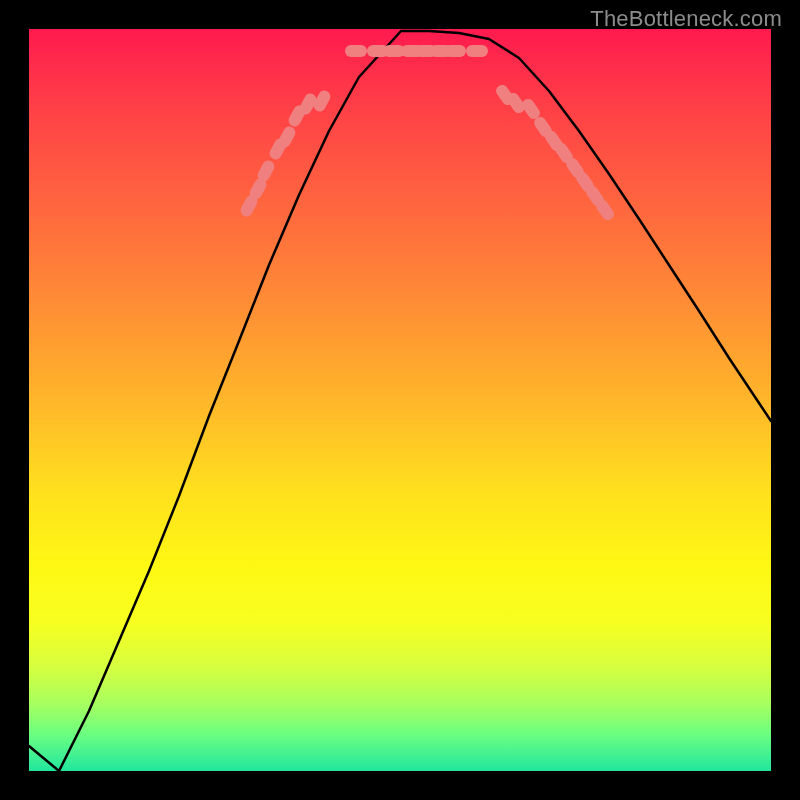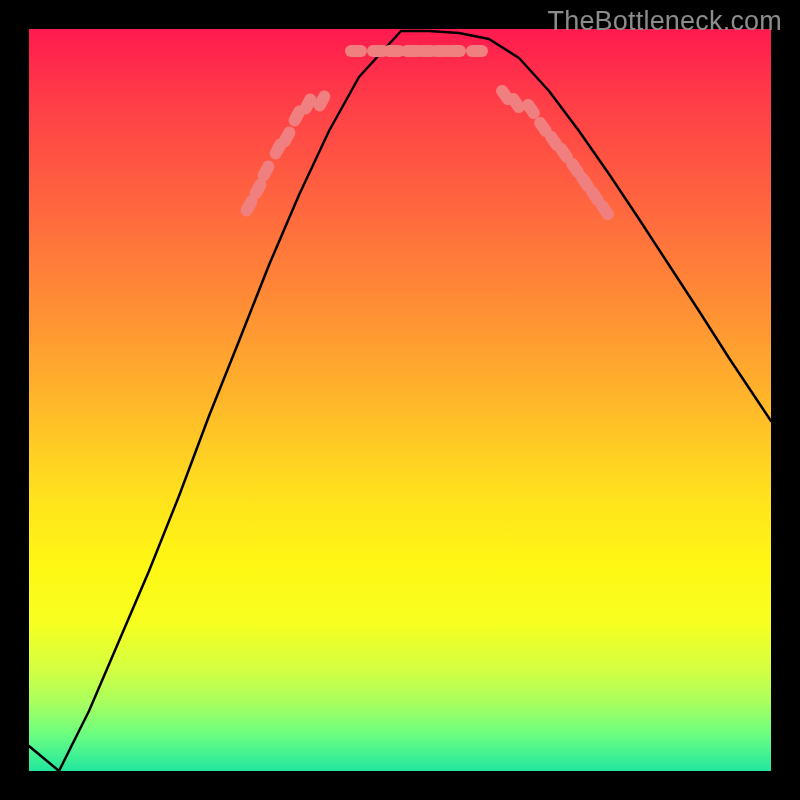--- a/index.html
+++ b/index.html
@@ -44,21 +44,21 @@
     top: 29px;
     width: 742px;
     height: 742px;
     pointer-events: none;
   }
   .watermark {
     position: absolute;
     top: 6px;
     right: 18px;
     font-family: Arial, Helvetica, sans-serif;
-    font-size: 27px;
+    font-size: 22px;
     font-weight: 500;
     color: #8c8c8c;
     letter-spacing: 0.2px;
   }
 </style>
 </head>
 <body>
 
 <div class="frame">
   <div class="plot-area"></div>

